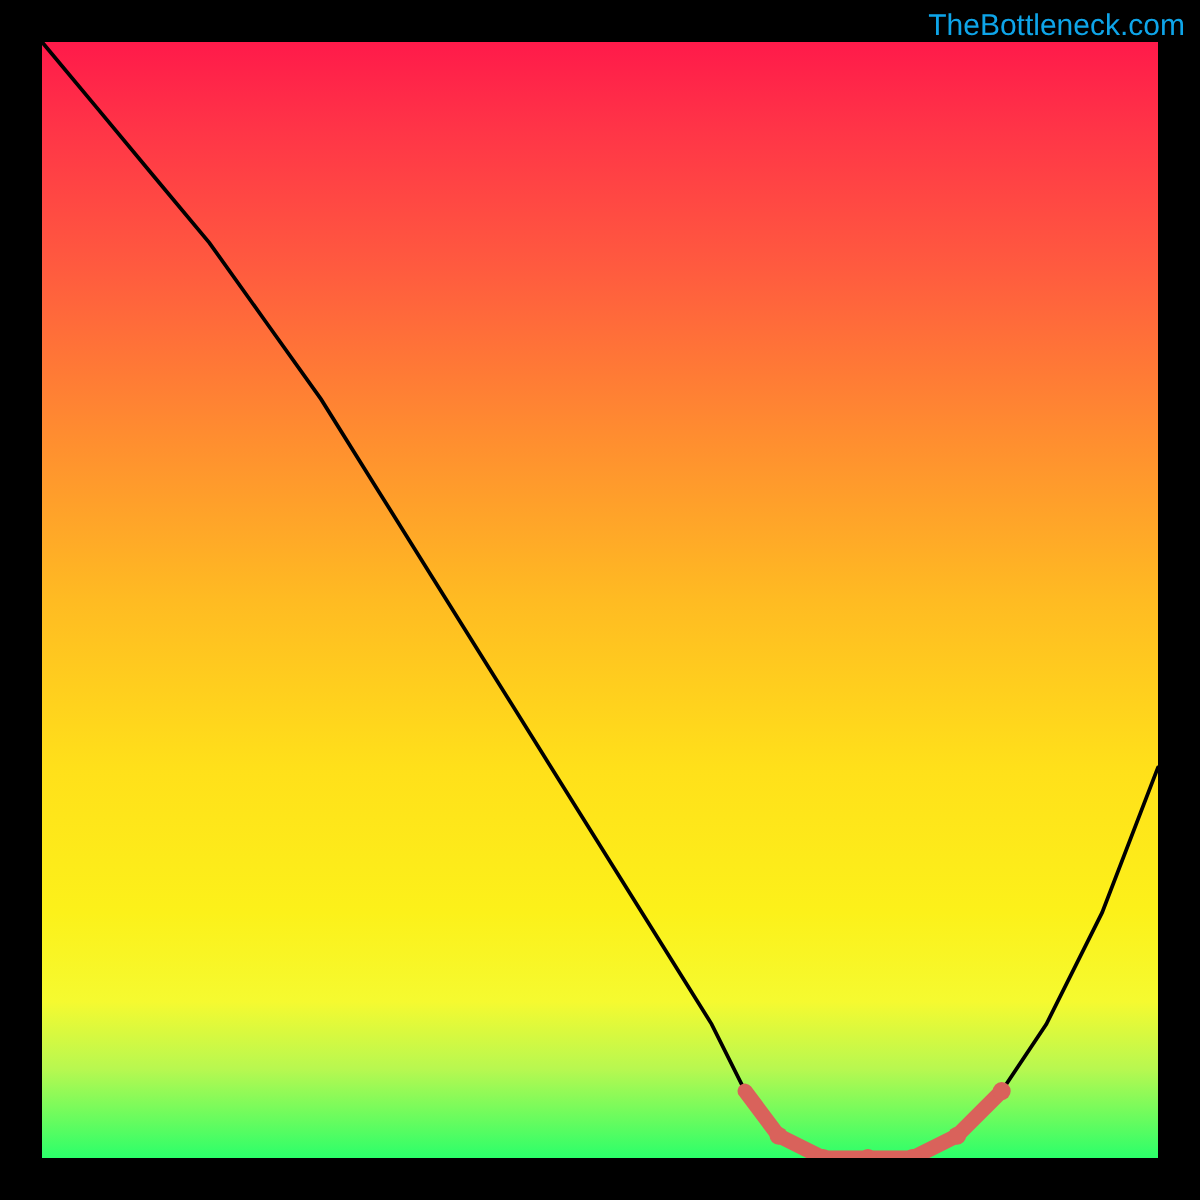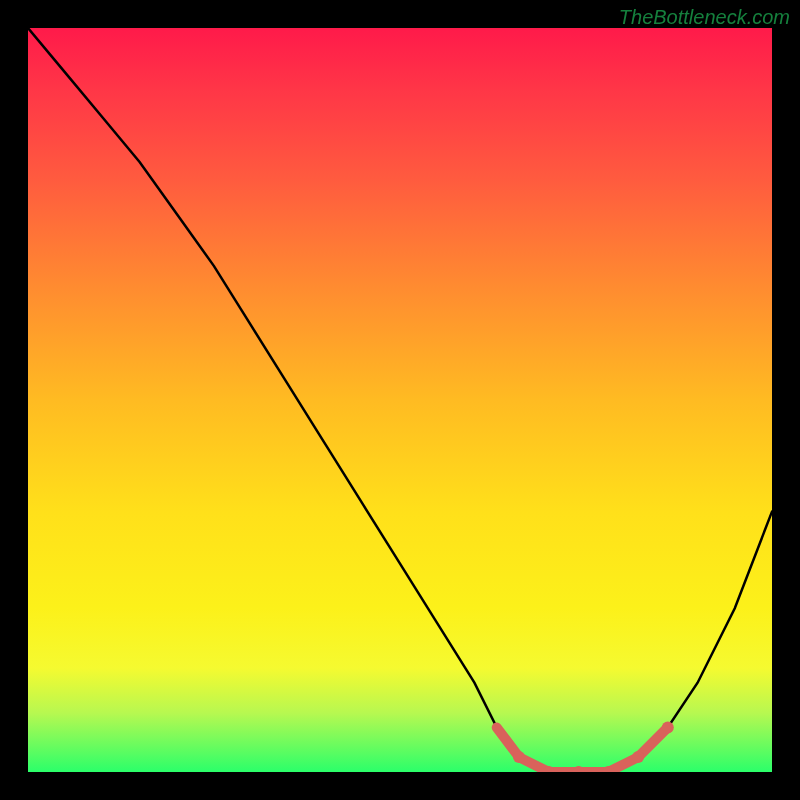--- a/index.html
+++ b/index.html
@@ -8,25 +8,24 @@
     width: 800px;
     height: 800px;
     background: #000;
     position: relative;
     font-family: Arial, sans-serif;
   }
   .watermark {
     position: absolute;
     top: 6px;
     right: 10px;
-    color: #15803d;
+    color: #0ea5e9;
     font-size: 20px;
     font-weight: 500;
     z-index: 10;
-    font-style: italic;
   }
   .plot-area {
     position: absolute;
     left: 28px;
     top: 28px;
     width: 744px;
     height: 744px;
     overflow: hidden;
   }
   .gradient-bg {

